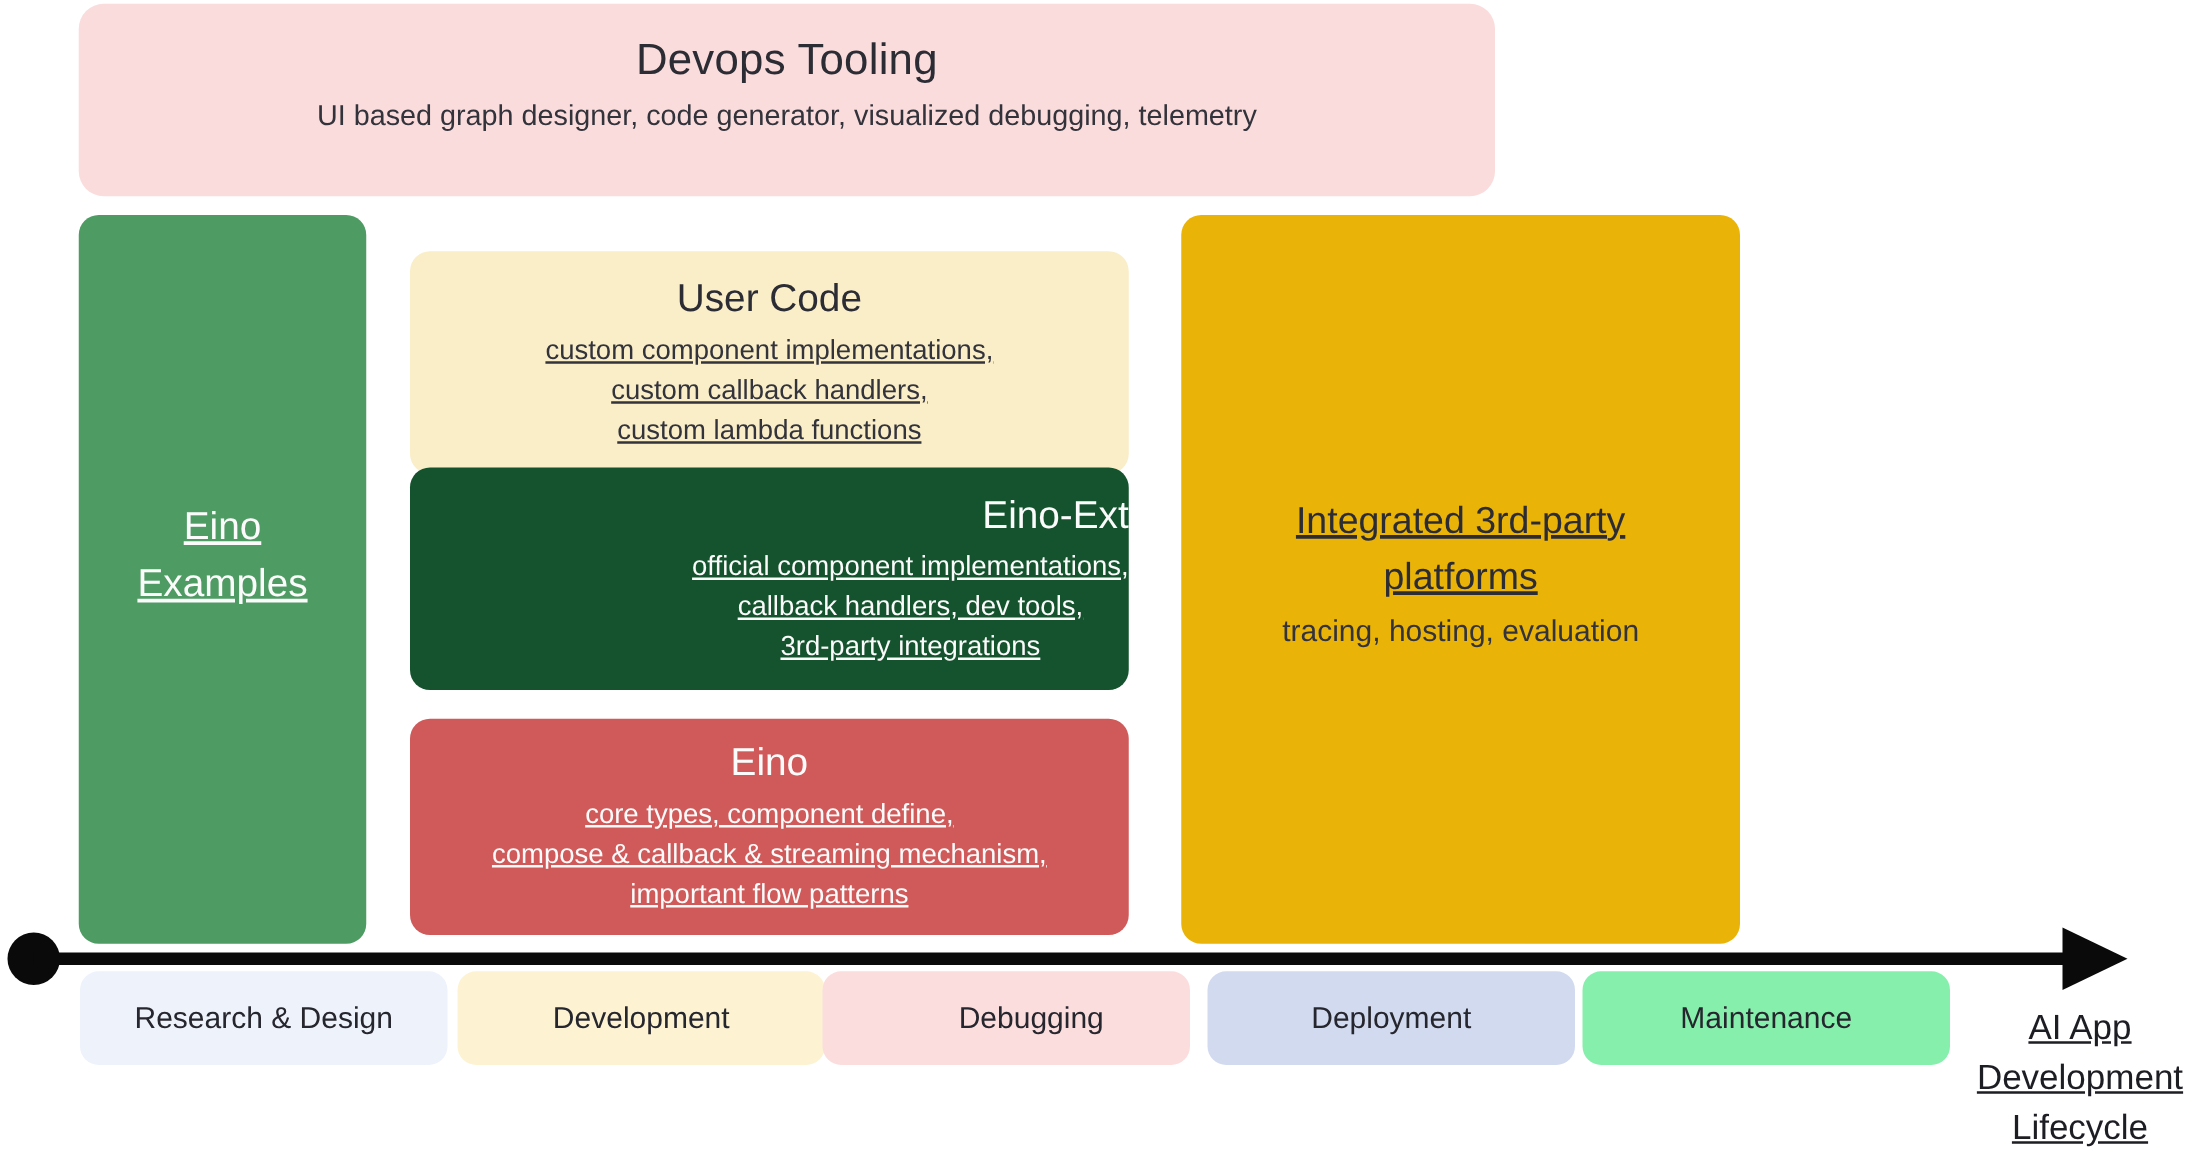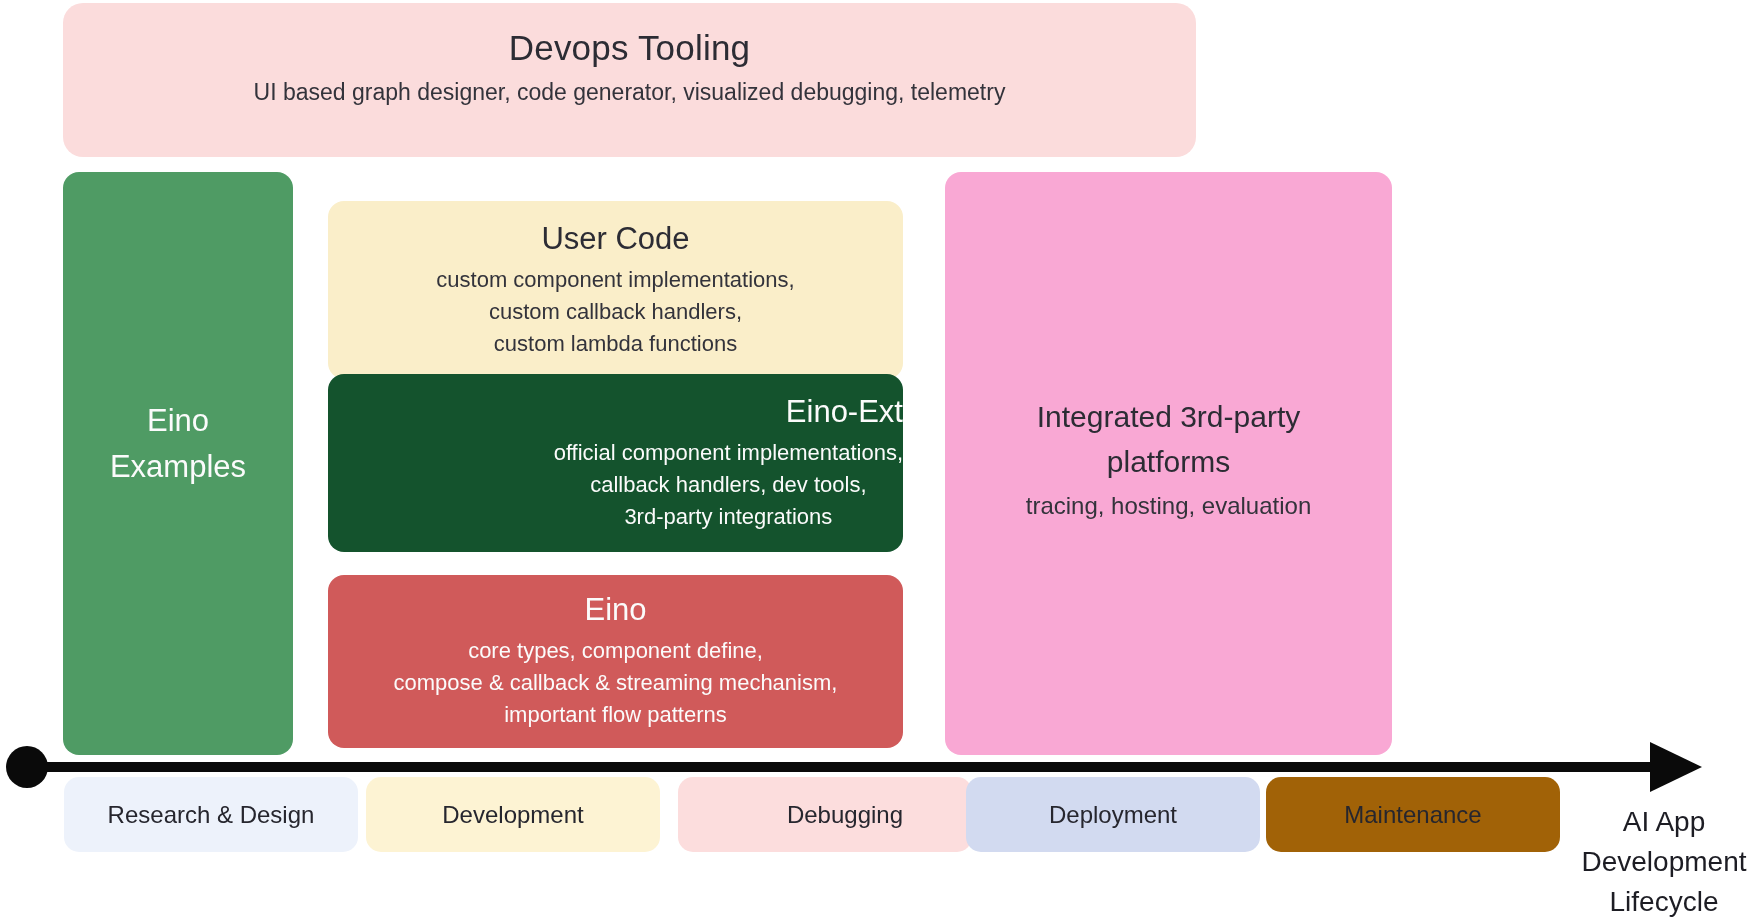--- a/index.html
+++ b/index.html
@@ -17,21 +17,21 @@
   }
   .box {
     position: absolute;
     display: flex;
     flex-direction: column;
     align-items: center;
     justify-content: center;
     text-align: center;
     box-sizing: border-box;
   }
-  .pre { white-space: pre-line; }
+  .pre { white-space: pre-line; text-decoration: underline; }
 
   
   .devops {
     left: 63px; top: 3px;
     width: 1133px; height: 154px;
     border-radius: 20px;
     padding-bottom: 26px;
   }
   .devops .title {
     font-size: 35px;
@@ -126,21 +126,21 @@
     border-radius: 15px;
     display: flex;
     align-items: center;
     justify-content: center;
     font-size: 24px;
     color: #26262e;
     box-sizing: border-box;
   }
   .stage-0 { left: 64px; }
   .stage-1 { left: 366px; }
-  .stage-2 { left: 678px; padding-left: 40px; }
+  .stage-2 { left: 658px; padding-left: 40px; }
   .stage-3 { left: 966px; }
   .stage-4 { left: 1266px; }
 
   
   .axis-label {
     position: absolute;
     left: 1568px; top: 802px;
     width: 192px;
     text-align: center;
     font-size: 28px;
@@ -177,33 +177,33 @@
 3rd-party integrations</div>
   </div>
 
   <div class="box mid eino-core" style="background-color: rgb(208, 90, 90);">
     <div class="title">Eino</div>
     <div class="body pre">core types, component define,
 compose &amp; callback &amp; streaming mechanism,
 important flow patterns</div>
   </div>
 
-  <div class="box platforms" style="background-color: #f9a8d4;">
+  <div class="box platforms" style="background-color: #eab308;">
     <div class="title pre">Integrated 3rd-party
 platforms</div>
     <div class="body">tracing, hosting, evaluation</div>
   </div>
 
   <div class="timeline-dot" style="background-color: rgb(10, 10, 10);"></div>
   <div class="timeline-line" style="background-color: rgb(10, 10, 10);"></div>
   <div class="timeline-head"></div>
 
   <div class="stage stage-0" style="background-color: rgb(237, 242, 251);">Research &amp; Design</div>
   <div class="stage stage-1" style="background-color: rgb(253, 243, 211);">Development</div>
   <div class="stage stage-2" style="background-color: rgb(252, 221, 221);">Debugging</div>
   <div class="stage stage-3" style="background-color: rgb(210, 218, 240);">Deployment</div>
-  <div class="stage stage-4" style="background-color: #a16207; text-align: center;">Maintenance</div>
+  <div class="stage stage-4" style="background-color: #86efac; text-align: center;">Maintenance</div>
 
   <div class="axis-label pre">AI App
 Development
 Lifecycle</div>
 
 </div>
 
 </body></html>

